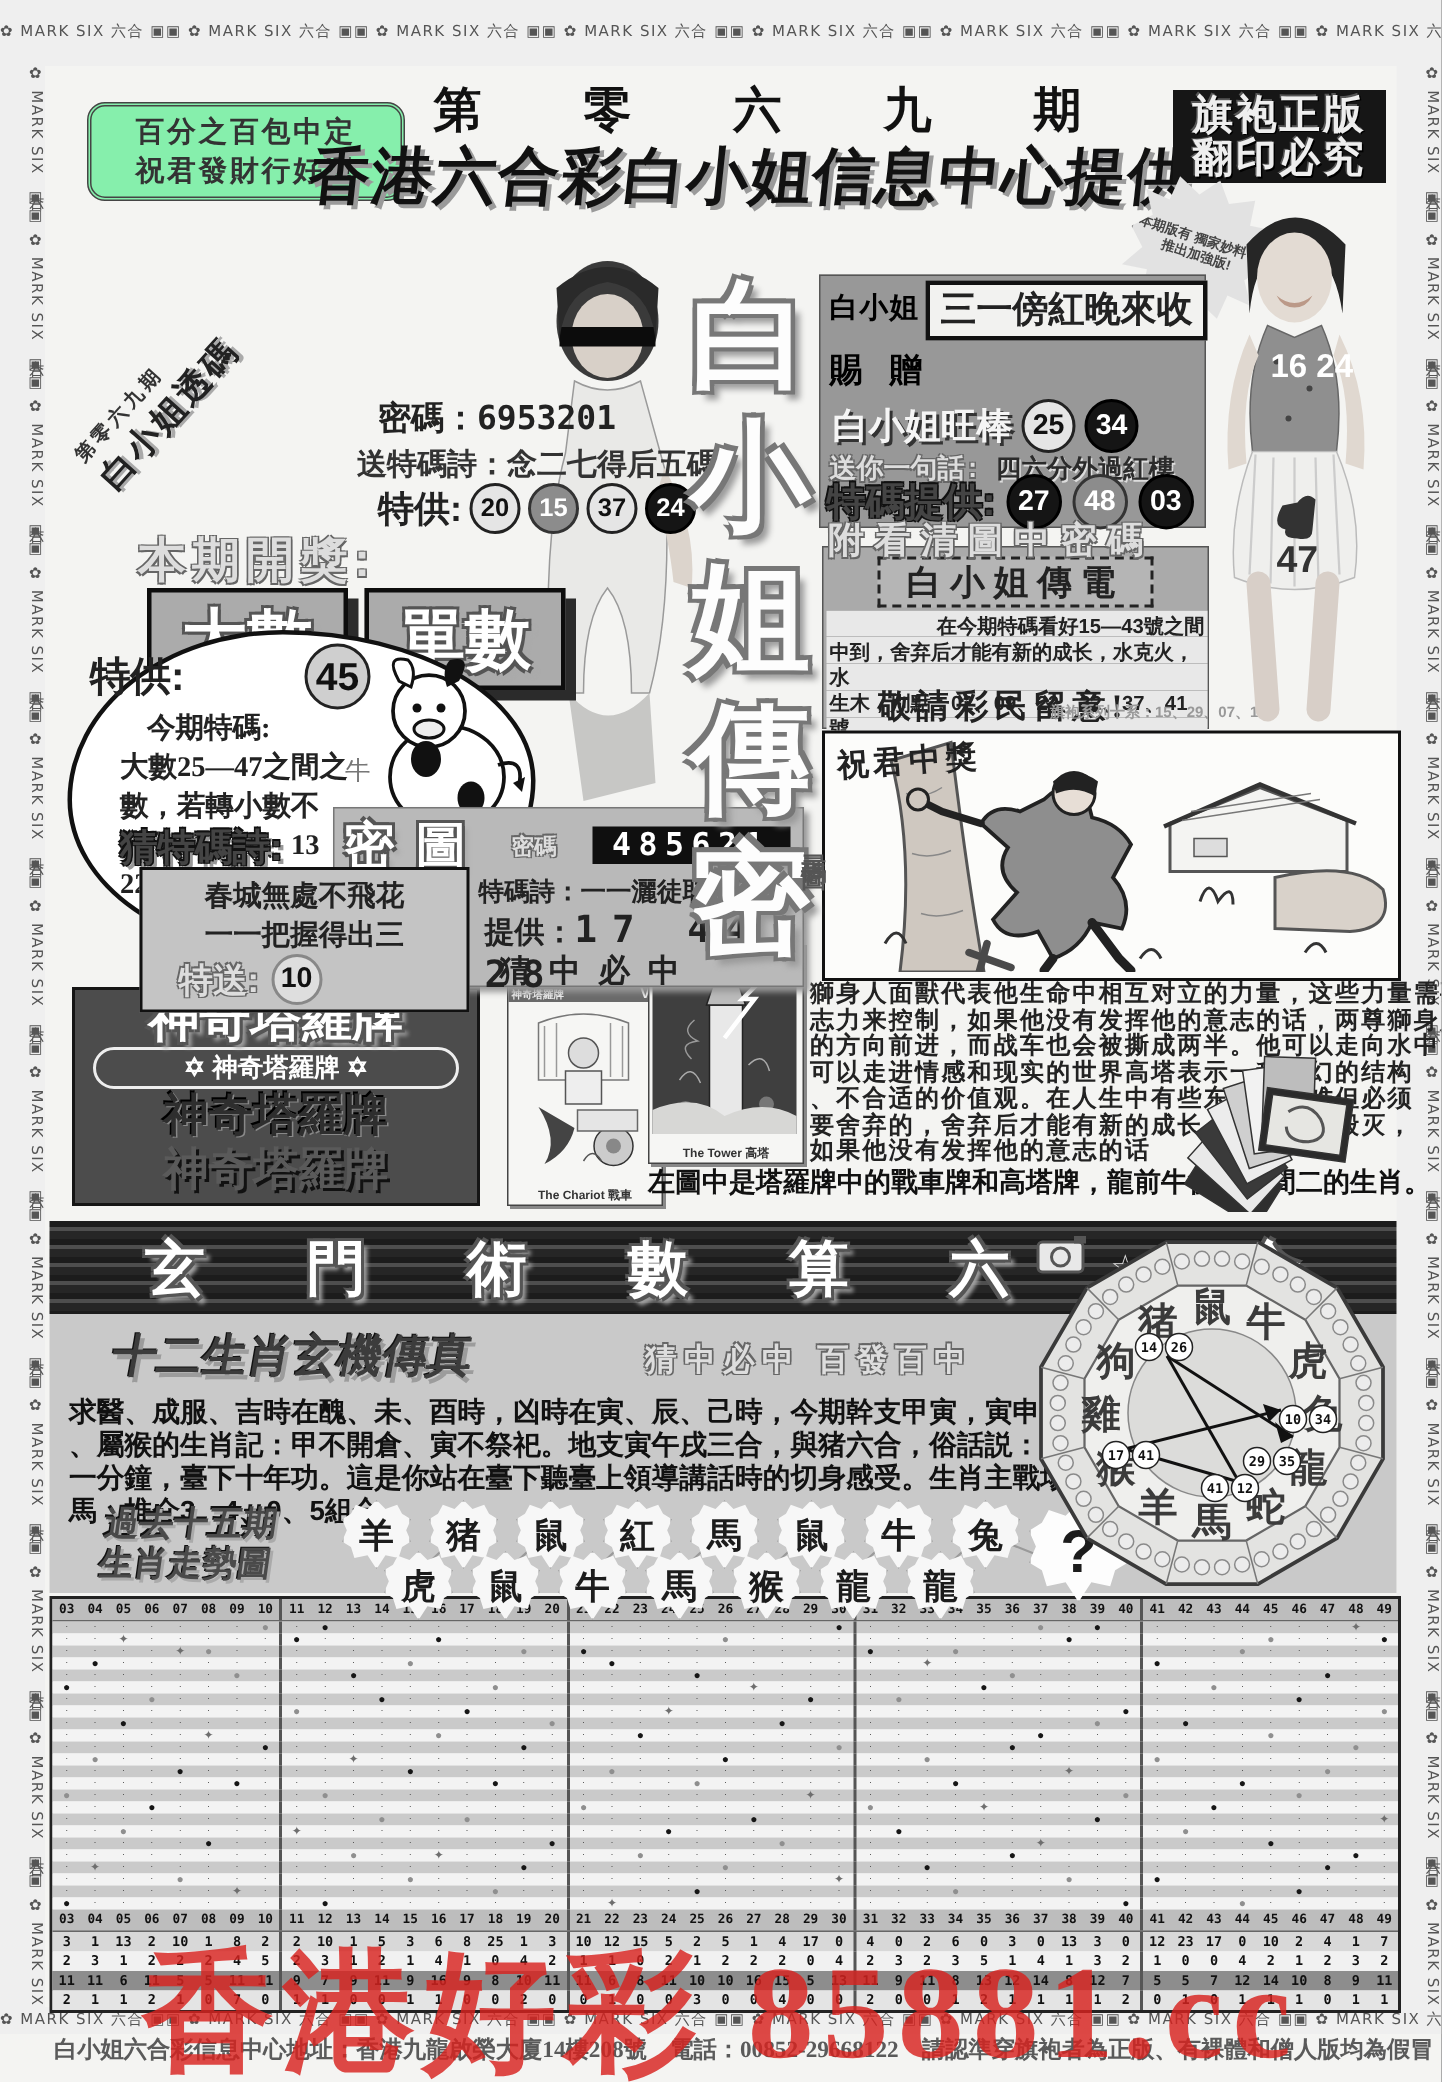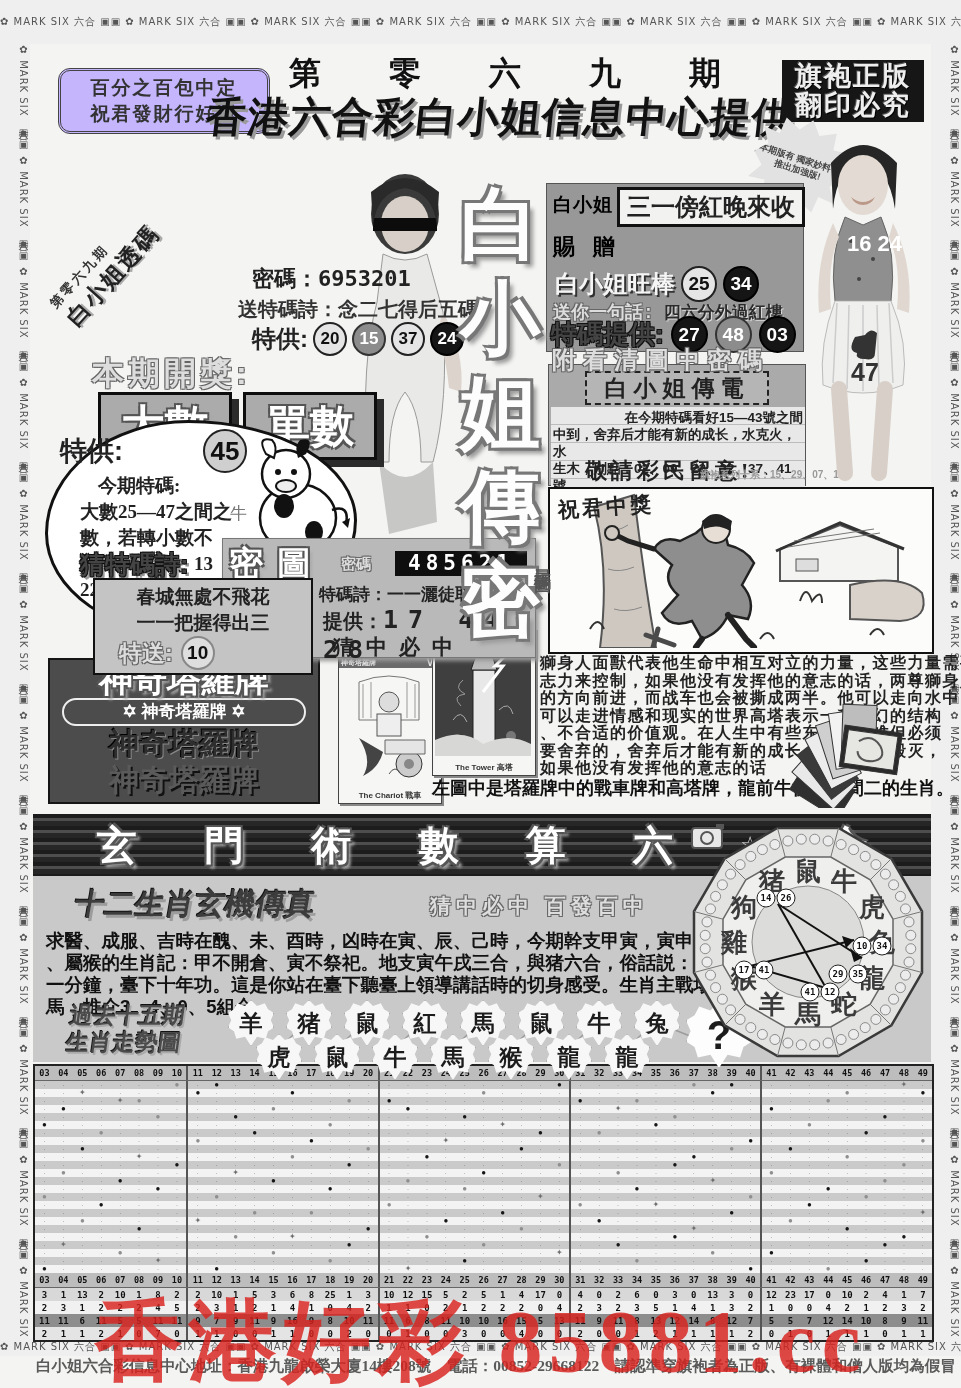--- a/index.html
+++ b/index.html
@@ -11,21 +11,21 @@
         font-family:"DejaVu Sans",sans-serif;background:#efefef;white-space:nowrap;}
   .bord.v{writing-mode:vertical-rl;}
   
   .ol{color:#fff;text-shadow:-2px -2px 0 #555,2px -2px 0 #555,-2px 2px 0 #555,2px 2px 0 #555,4px 4px 3px #aaa;}
   .ol2{color:#ddd;text-shadow:-1px -1px 0 #666,1px -1px 0 #666,-1px 1px 0 #666,1px 1px 0 #666;}
   .ol3{color:#444;text-shadow:-1px -1px 0 #111,1px -1px 0 #111,-1px 1px 0 #111,1px 1px 0 #111,3px 3px 0 #999;}
   .serif{font-family:"Liberation Serif",serif;}
   .mono{font-family:"DejaVu Sans Mono",monospace;}
   
   .stamp{border:3px double #444;border-radius:12px;padding:4px 8px;text-align:center;
-         font-weight:bold;font-size:19px;letter-spacing:2px;color:#333;background:#c4b5fd;}
+         font-weight:bold;font-size:19px;letter-spacing:2px;color:#333;background:#86efac;}
   .issue{font-size:32px;font-weight:bold;letter-spacing:30px;color:#111;}
   .maintitle{font-size:41px;font-weight:900;transform:skewX(-6deg);color:#111;
              text-shadow:3px 3px 0 #9a9a9a;letter-spacing:1px;}
   .edition{background:#161616;color:#eee;text-align:center;font-weight:900;font-size:27px;
            line-height:29px;letter-spacing:2px;padding:2px 4px;
            text-shadow:1px 1px 0 #000,-1px -1px 0 #555;}
   .burst{clip-path:polygon(50% 0,61% 14%,78% 6%,80% 24%,98% 22%,88% 38%,100% 50%,88% 62%,98% 78%,80% 76%,78% 94%,61% 86%,50% 100%,39% 86%,22% 94%,20% 76%,2% 78%,12% 62%,0 50%,12% 38%,2% 22%,20% 24%,22% 6%,39% 14%);
          background:#e2e2e2;border:1px solid #888;display:flex;align-items:center;justify-content:center;
          text-align:center;font-size:9px;font-weight:bold;color:#444;transform:rotate(18deg);line-height:11px;}
   

